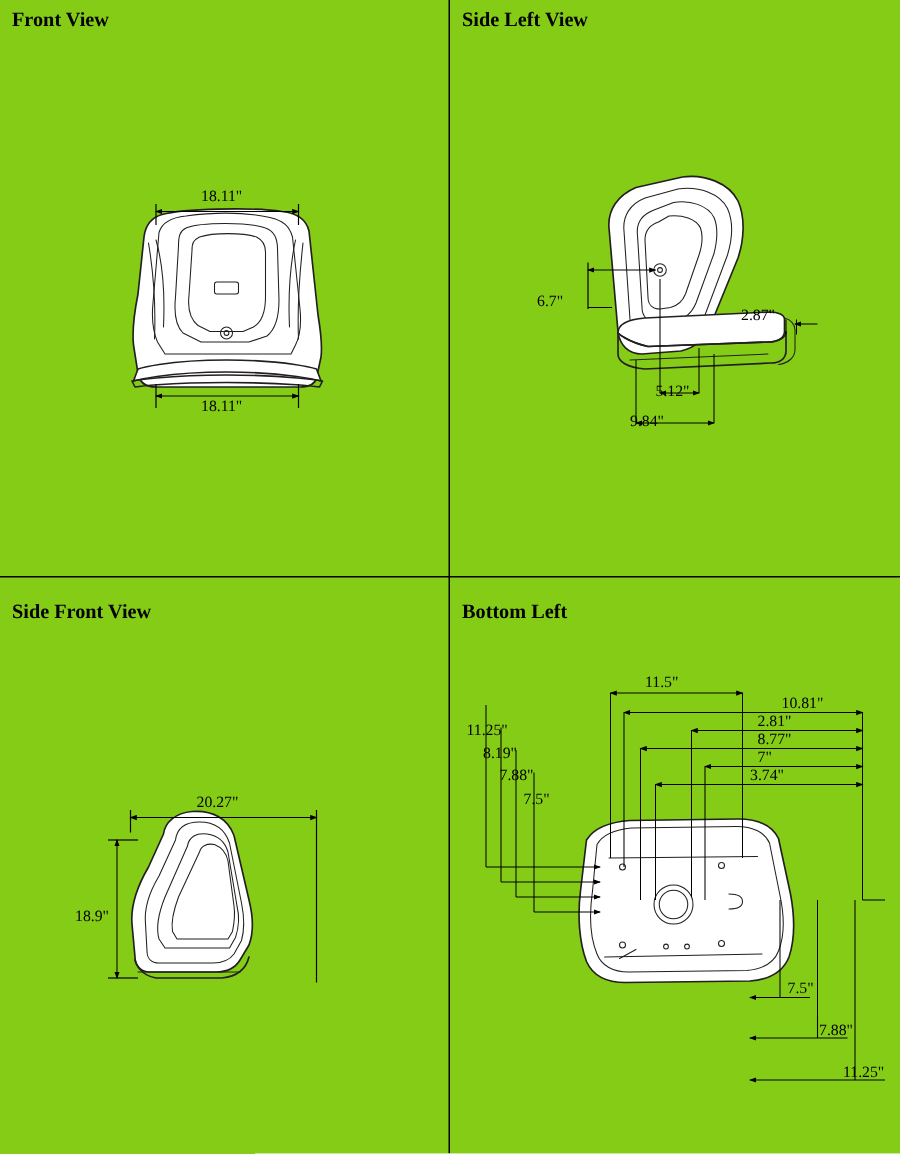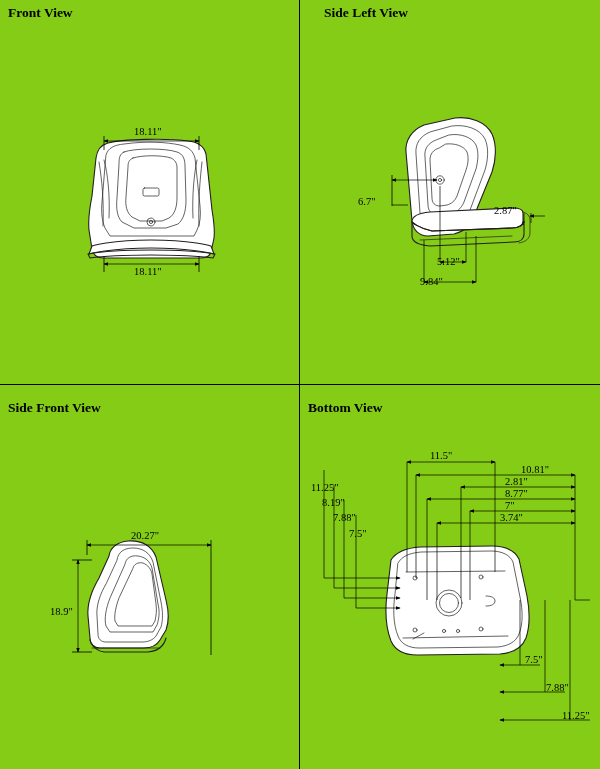--- a/index.html
+++ b/index.html
@@ -91,23 +91,23 @@
 </style>
 </head>
 <body>
 
 <div id="page">
 
   <div class="divider-v"></div>
   <div class="divider-h"></div>
 
   <div class="quad-title" style="left:8px; top:5px;">Front View</div>
-  <div class="quad-title" style="left:308px; top:5px;margin-left:16px;">Side Left View</div>
+  <div class="quad-title" style="left:308px; top:5px;">Side Left View</div>
   <div class="quad-title" style="left:8px; top:400px;">Side Front View</div>
-  <div class="quad-title" style="left:308px; top:400px;">Bottom View</div>
+  <div class="quad-title" style="left:308px; top:400px;">Bottom Left</div>
 
   <svg class="art" viewBox="0 0 600 769">
     <defs>
       <marker id="ar" markerWidth="7" markerHeight="7" refX="6" refY="2.5" orient="auto">
         <path d="M0,0 L7,2.5 L0,5 z" class="arrowhead"></path>
       </marker>
       <marker id="arS" markerWidth="7" markerHeight="7" refX="1" refY="2.5" orient="auto">
         <path d="M7,0 L0,2.5 L7,5 z" class="arrowhead"></path>
       </marker>
     </defs>

